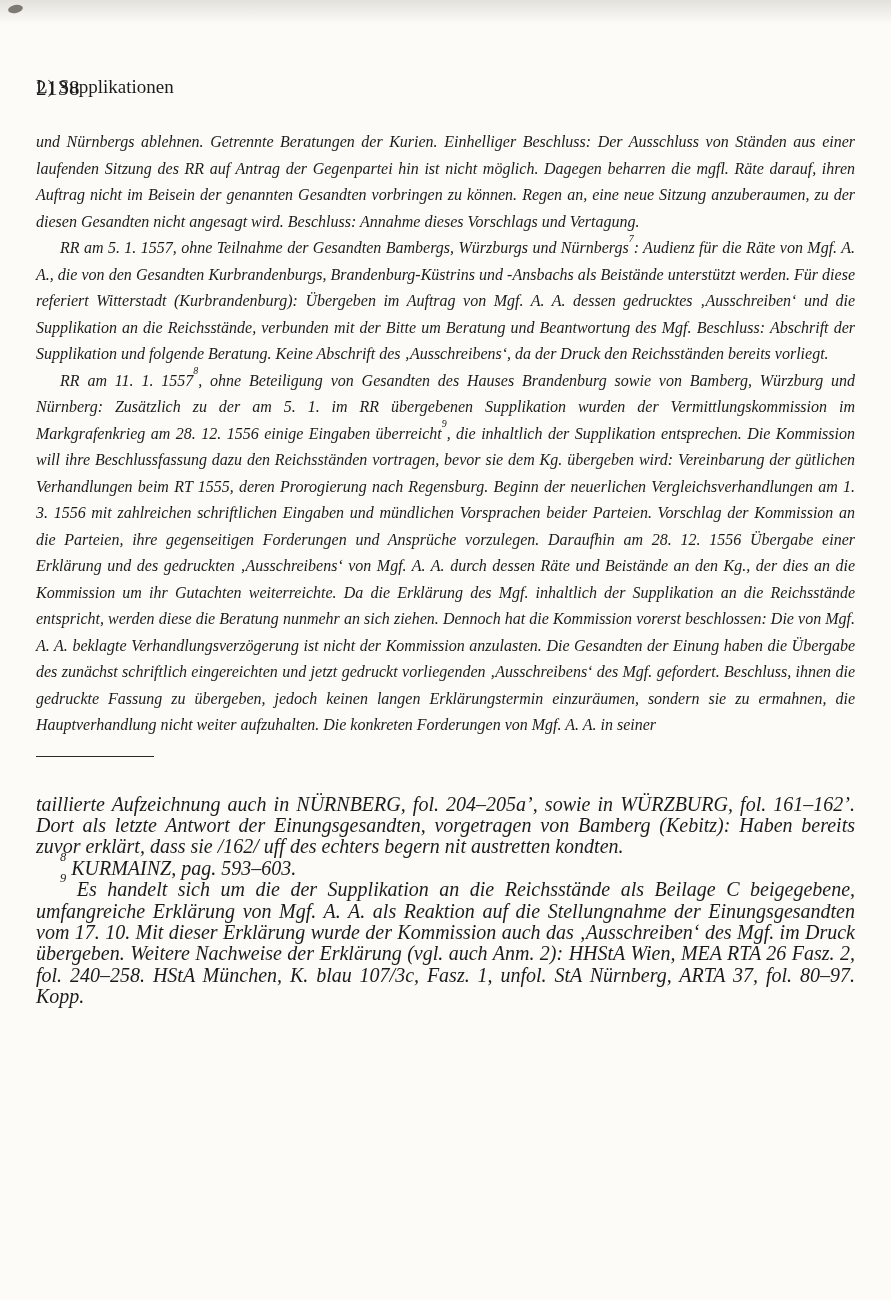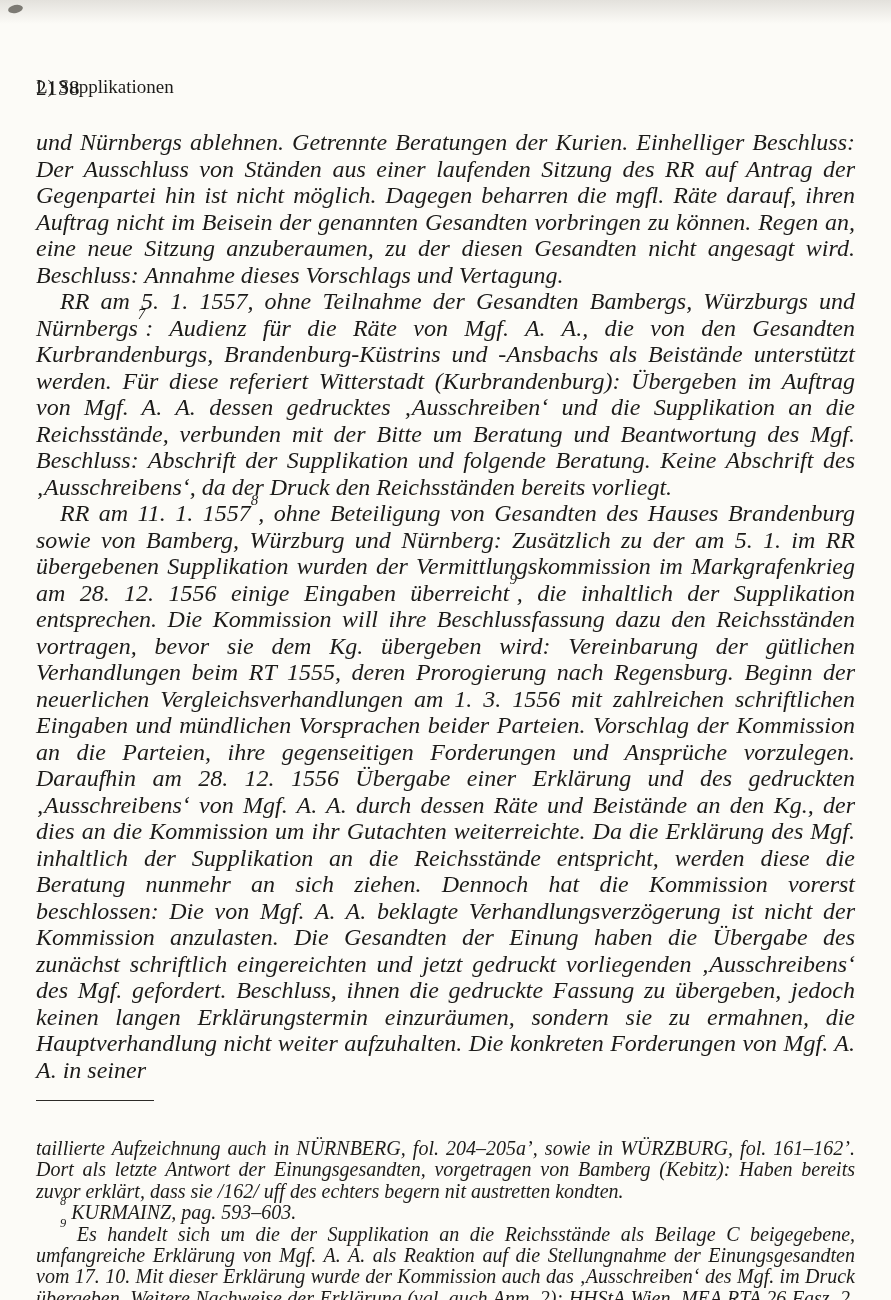--- a/index.html
+++ b/index.html
@@ -46,21 +46,21 @@
     font-size: 21px;
     letter-spacing: .5px;
   }
   .running-header {
     text-align: left;
     font-size: 19px;
   }
   .body-text {
     margin-top: 25px;
     font-style: italic;
-    font-size: 24px;
+    font-size: 16px;
     line-height: 26.5px;
     text-align: justify;
   }
   .body-text p {
     margin: 0;
   }
   .para-indent {
     text-indent: 24px;
     font-style: italic;
   }

